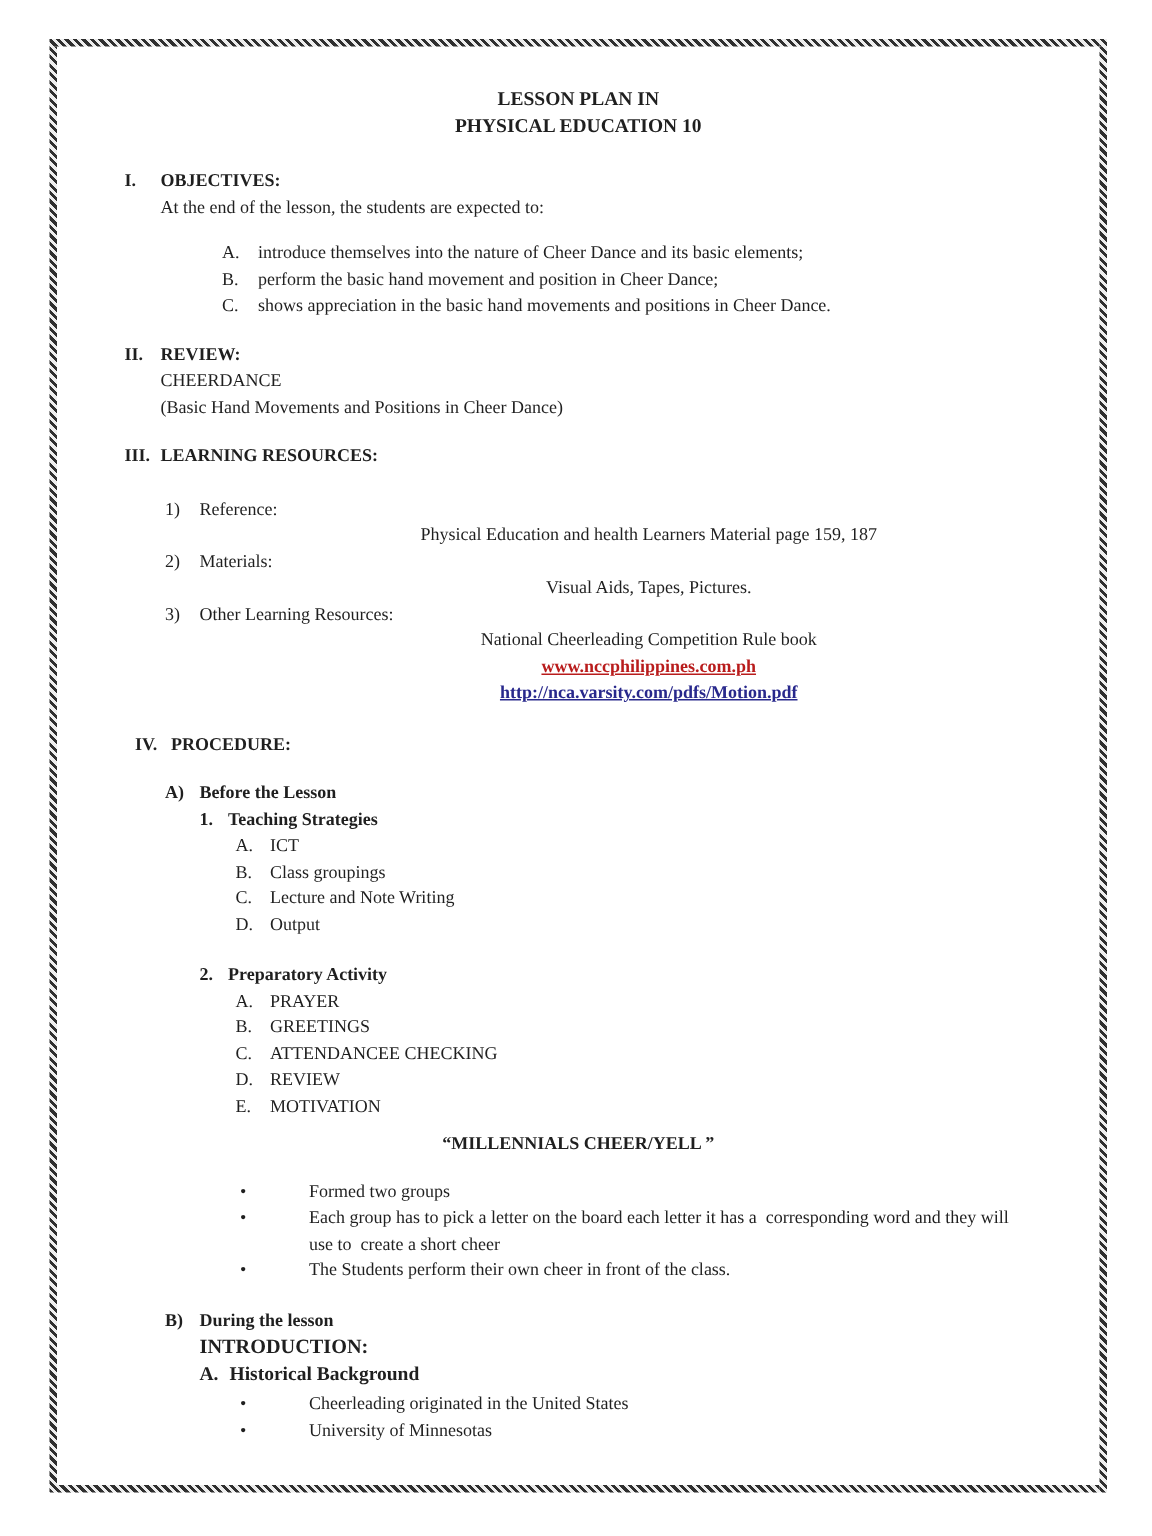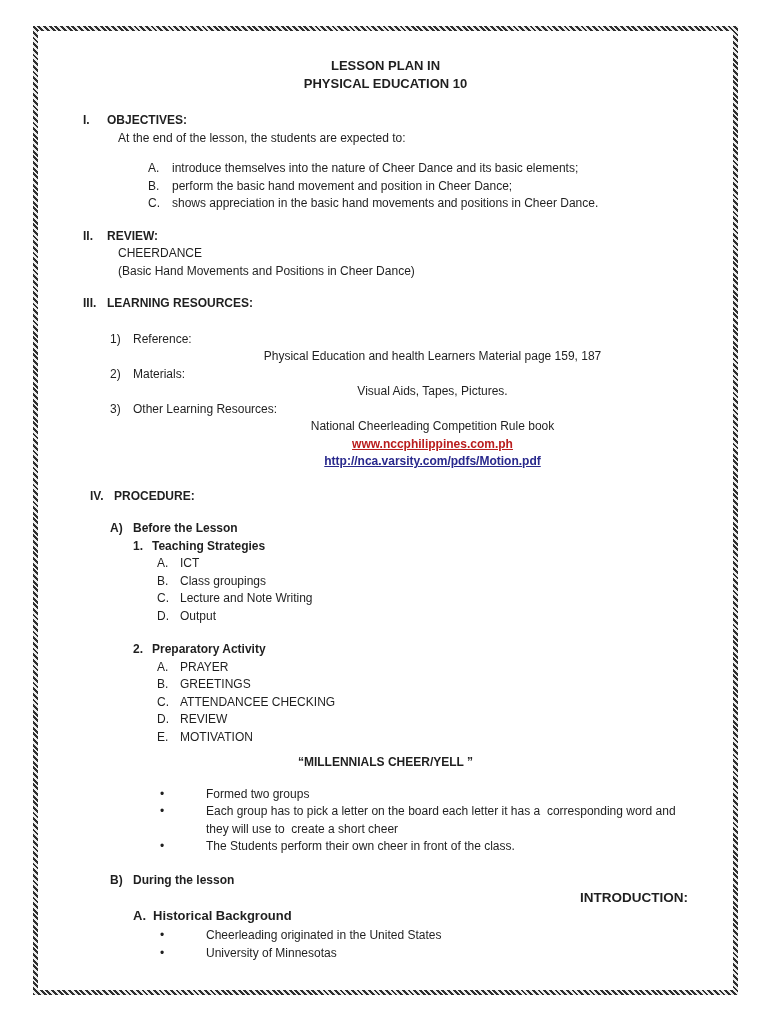--- a/index.html
+++ b/index.html
@@ -1,38 +1,38 @@
 <!DOCTYPE html>
 <html><head>
 <meta charset="utf-8">
 <style>
   html,body { margin:0; padding:0; background:#ffffff; }
   .page {
     position:relative; width:768px; height:1024px; background:#ffffff;
-    font-family:Liberation Sans, sans-serif; color:#1f1f1f; overflow:hidden;
+    font-family:Liberation Serif, serif; color:#1f1f1f; overflow:hidden;
   }
   .frame {
     position:absolute; left:33px; top:26px; width:705px; height:969px;
     box-sizing:border-box;
     border:5px solid #4a4a4a;
     border-image: repeating-linear-gradient(45deg,#2f2f2f 0 2px,#ededed 2px 4px) 5;
     background:#ffffff;
   }
   .doc { padding:26px 45px 0 45px; font-size:12px; line-height:17.5px; }
 
   .title { text-align:center; font-weight:bold; font-size:13px; line-height:18px; }
 
   .sec { display:flex; }
   .sec .num { flex:0 0 24px; font-weight:bold; }
   .sec .head { font-weight:bold; }
 
   .row { display:flex; }
   .lbl { flex:0 0 24px; }
 
-  .ind24 { margin-left:35px; }
+  .ind24 { margin-left:24px; }
   .list-abc { margin-left:65px; margin-top:13px; }
   .list-abc .lbl { flex:0 0 24px; }
 
   .res-list { margin-left:27px; margin-top:18px; }
   .res-item .lbl { flex:0 0 23px; font-weight:normal; }
   .res-detail { margin-left:67px;text-align:center; }
   a.doclink { text-decoration:underline; font-weight:bold; }
 
   .sub-a { display:flex; margin-left:27px; }
   .sub-a .lbl { flex:0 0 23px; font-weight:bold; }
@@ -46,21 +46,21 @@
   .list-inner .lbl { flex:0 0 23px; }
 
   .activity-title { text-align:center; margin-top:8px; font-weight:bold; }
 
   .bullets { margin-left:77px; margin-top:14px; }
   .brow { display:flex;gap:24px; }
   .bullet { flex:0 0 22px; }
   .bullet::before { content:"\2022"; }
   .btxt { white-space:pre-wrap; }
 
-  .intro-heading { margin-left:50px; font-weight:bold; font-size:13.5px; line-height:18px;text-align:right; }
+  .intro-heading { margin-left:50px; font-weight:bold; font-size:13.5px; line-height:18px; }
   .topic { display:flex; margin-left:50px; font-weight:bold; font-size:13px; line-height:18px; }
   .topic .lbl { flex:0 0 20px; } .mt15 { margin-top:15px; } .mt16 { margin-top:16px; }
   .mt17 { margin-top:17px;padding-left:7px; } .mt19 { margin-top:19px; }
 </style>
 </head>
 <body>
 
 <div class="page" style="color: rgb(31, 31, 31);">
   <div class="frame">
     <div class="doc">

